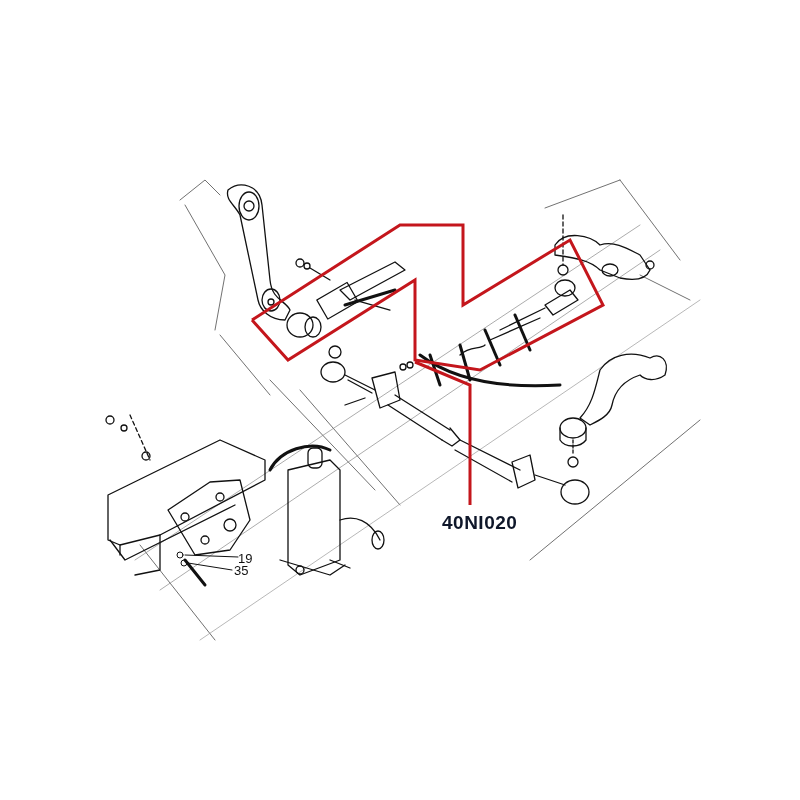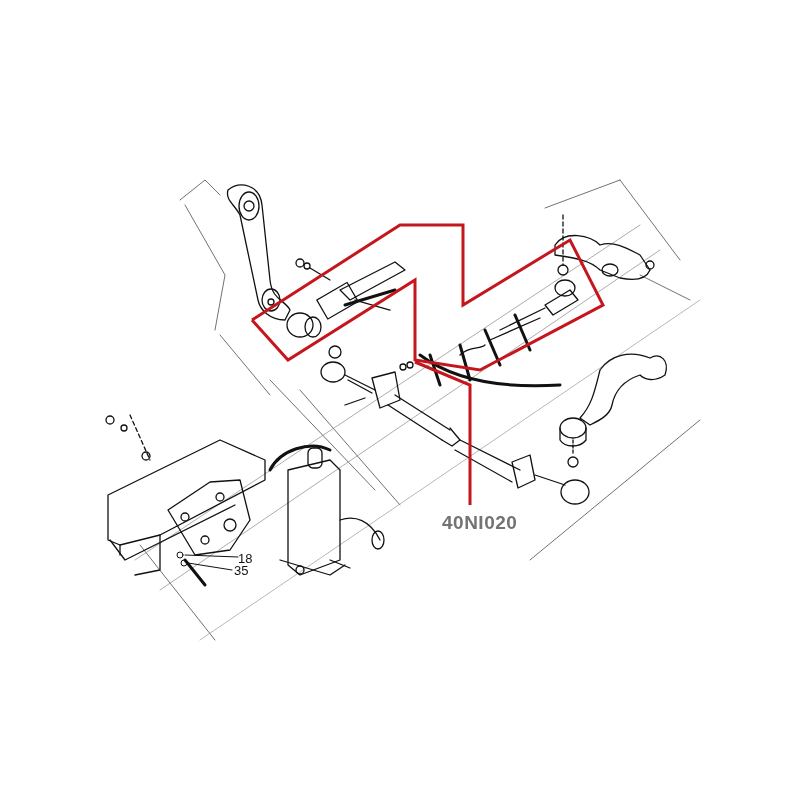--- a/index.html
+++ b/index.html
@@ -1,18 +1,18 @@
 <!DOCTYPE html>
 <html><head>
 <meta charset="utf-8">
 <style>
   html, body { margin:0; padding:0; background:#ffffff; }
   body { width:800px; height:800px; position:relative; overflow:hidden; font-family:"Liberation Sans", sans-serif; }
   #canvas { position:absolute; left:0; top:0; width:800px; height:800px; }
-  .part-label { position:absolute; left:442px; top:512px; font-family:"Liberation Sans", sans-serif; font-weight:bold; font-size:19px; color:#737373; letter-spacing:0.5px; }
+  .part-label { position:absolute; left:442px; top:512px; font-family:"Liberation Sans", sans-serif; font-weight:bold; font-size:19px; color:#0f172a; letter-spacing:0.5px; }
   .callout-num { position:absolute; font-family:"Liberation Sans", sans-serif; font-size:13px; color:#111; }
   .n19 { left:238px; top:551px; }
   .n22 { left:234px; top:563px; }
 </style>
 </head>
 <body>
 
 <div id="canvas">
 <svg width="800" height="800" viewBox="0 0 800 800" xmlns="http://www.w3.org/2000/svg">
   <g fill="none" stroke="#111" stroke-width="1.3" stroke-linecap="round" stroke-linejoin="round">
@@ -146,15 +146,15 @@
     </g>
   </g>
 
   <g fill="none" stroke="#c4161c" stroke-width="3" stroke-linejoin="miter">
     <polyline points="252,320 400,225 463,225 463,305 570,240 603,305 480,370 415,360 415,280 288,360 252,320"></polyline>
     <polyline points="415,362 470,385 470,505"></polyline>
   </g>
 </svg>
 
 <div class="part-label">40NI020</div>
-<div class="callout-num n19">18</div>
+<div class="callout-num n19">19</div>
 <div class="callout-num n22">35</div>
 </div>
 
 </body></html>

